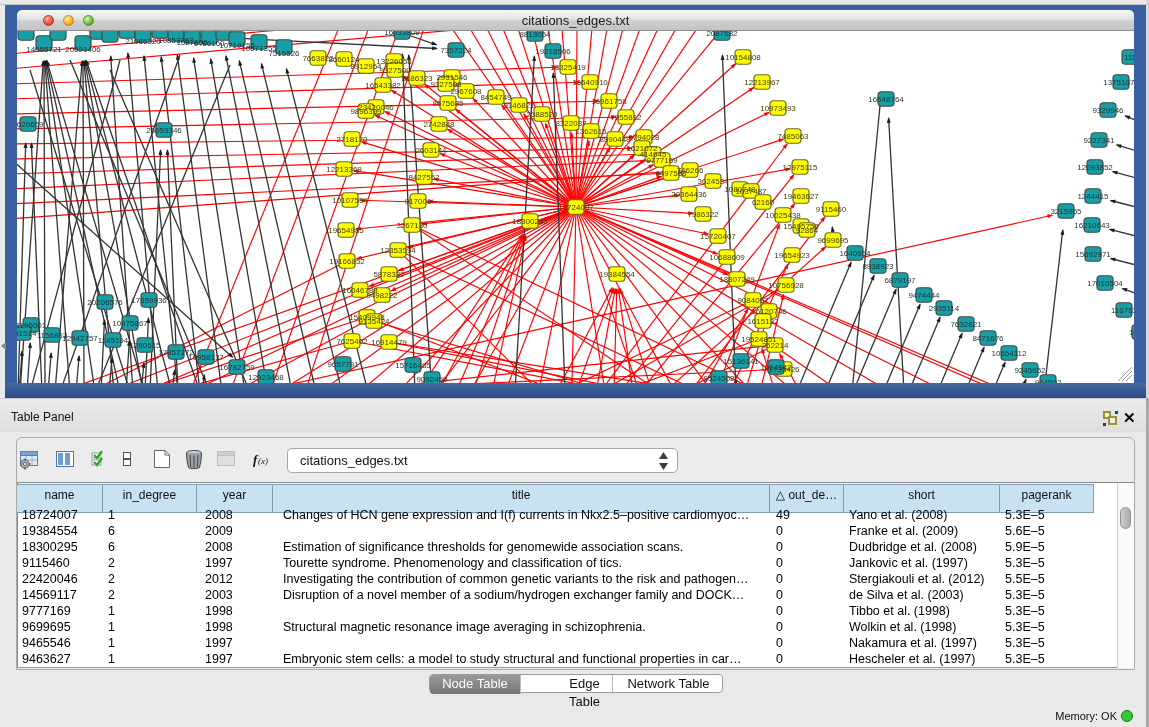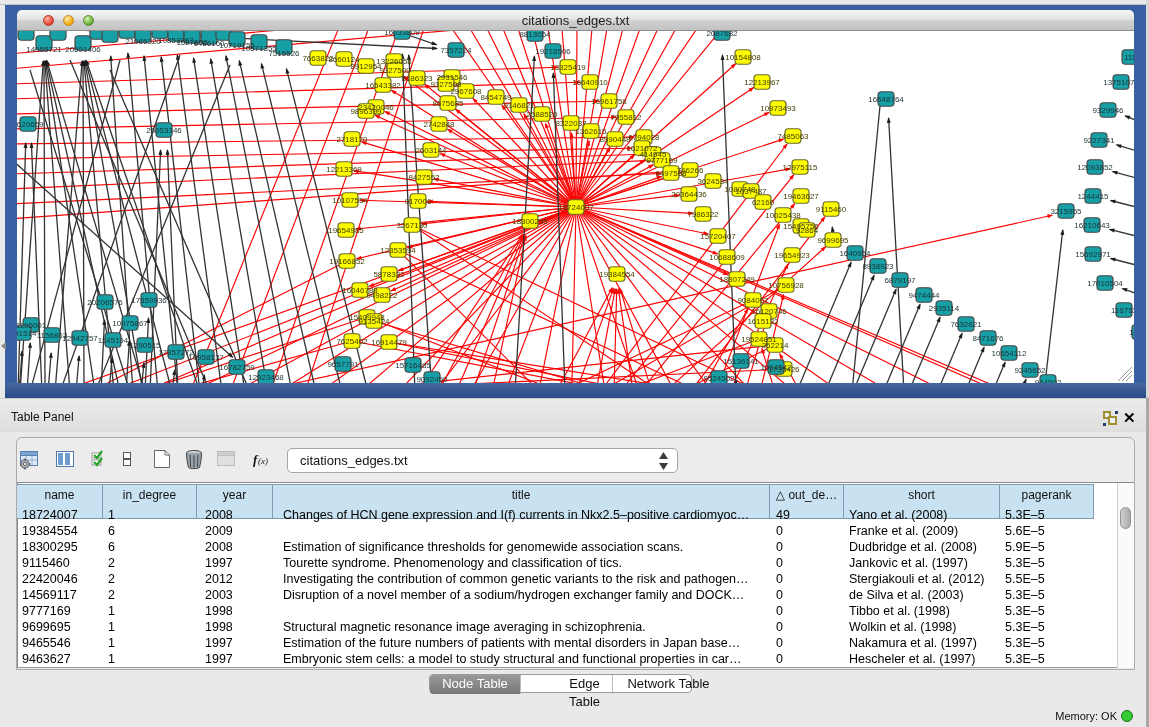--- a/index.html
+++ b/index.html
@@ -29,30 +29,30 @@
 #tphead .t { position:absolute; left:11px; top:11px; font-size:12px; color:#111; }
 #panelbox { left:16px; top:437px; width:1119px; height:233px; background:#ececec;
   border:1px solid #ababab; border-radius:6px 6px 0 0; }
 #combo { left:287px; top:448px; width:391px; height:25px; background:#fff;
   border:1px solid #a6a6a6; border-radius:5px; font-size:13px; color:#111; }
 #combo .t { position:absolute; left:12px; top:4px; }
 #combo .a { position:absolute; right:9px; top:3px; }
 
 #tview { left:17px; top:482px; width:1117px; height:186px; background:#fff;
   border:1px solid #8a8a8a; border-bottom:1px solid #9a9a9a; }
-.hcell { position:absolute; top:484px; height:35px; background:#c9e2f1;
+.hcell { position:absolute; top:484px; height:29px; background:#c9e2f1;
   border-right:1px solid #7d9cb4; border-top:1px solid #7d9cb4; border-bottom:1px solid #7d9cb4;
   font-size:12px; color:#111; text-align:center; line-height:21px; }
 .trow { position:absolute; left:0; width:1149px; height:16px; font-size:12.5px; color:#000; }
 .trow span { position:absolute; top:0; white-space:nowrap; }
 #vsb { left:1117px; top:483px; width:17px; height:185px; background:#fafafa; border-left:1px solid #d0d0d0; }
 #vsbthumb { left:1120px; top:507px; width:11px; height:22px; background:linear-gradient(90deg,#cfcfcf,#aaaaaa);
   border:1px solid #909090; border-radius:6px; }
 
-#tabs { left:429px; top:674px; width:263px; height:19px; border:1px solid #9b9b9b;
+#tabs { left:429px; top:674px; width:294px; height:19px; border:1px solid #9b9b9b;
   border-radius:4px; background:#fff; font-size:13px; }
 #tabs .seg { position:absolute; top:0; height:19px; line-height:18px; text-align:center; color:#111; }
 #seg1 { left:0; width:90px; background:linear-gradient(180deg,#9a9a9a,#767676); color:#fff !important;
   border-radius:3px 0 0 3px; }
 #seg2 { left:90px; width:92px; border-left:1px solid #bbb;padding-left:36px; }
 #seg3 { left:182px; width:112px; border-left:1px solid #bbb; }
 #mem { right:32px; top:710px; font-size:11px; color:#111; }
 #memdot { right:16px; top:710px; width:12px; height:12px; border-radius:50%;
   background:#32cb32; border:1px solid #1d701d; }
 #rstrip { right:0; top:398px; width:3px; height:329px; background:#a9a9a9; }
@@ -901,21 +901,20 @@
     <span style="left:205px">1998</span>
 <span style="left:283px">Structural magnetic resonance image averaging in schizophrenia.</span>
     <span style="left:776px">0</span>
     <span style="left:849px">Wolkin et al. (1998)</span>
 <span style="left:1005px">5.3E–5</span>
   </div>
 <div class="trow" style="top:636px">
 <span style="left:22px">9465546</span>
     <span style="left:108px">1</span>
     <span style="left:205px">1997</span>
-<span style="left:283px">Estimation of the future numbers of patients with mental disorders in Japan base…</span>
     <span style="left:776px">0</span>
     <span style="left:849px">Nakamura et al. (1997)</span>
 <span style="left:1005px">5.3E–5</span>
   </div>
 <div class="trow" style="top:652px">
 <span style="left:22px">9463627</span>
     <span style="left:108px">1</span>
     <span style="left:205px">1997</span>
 <span style="left:283px">Embryonic stem cells: a model to study structural and functional properties in car…</span>
     <span style="left:776px">0</span>

